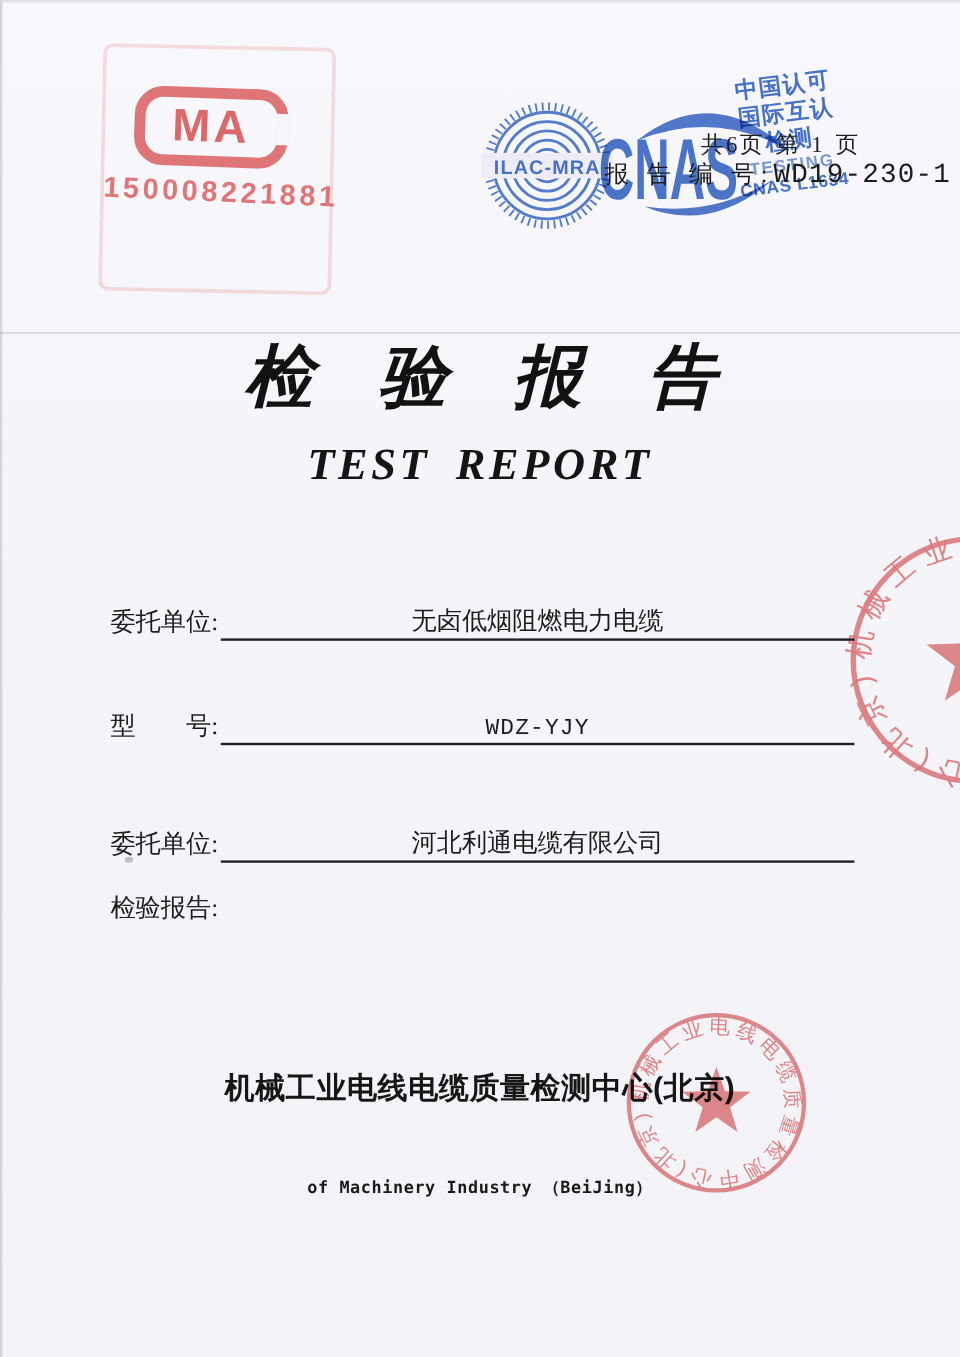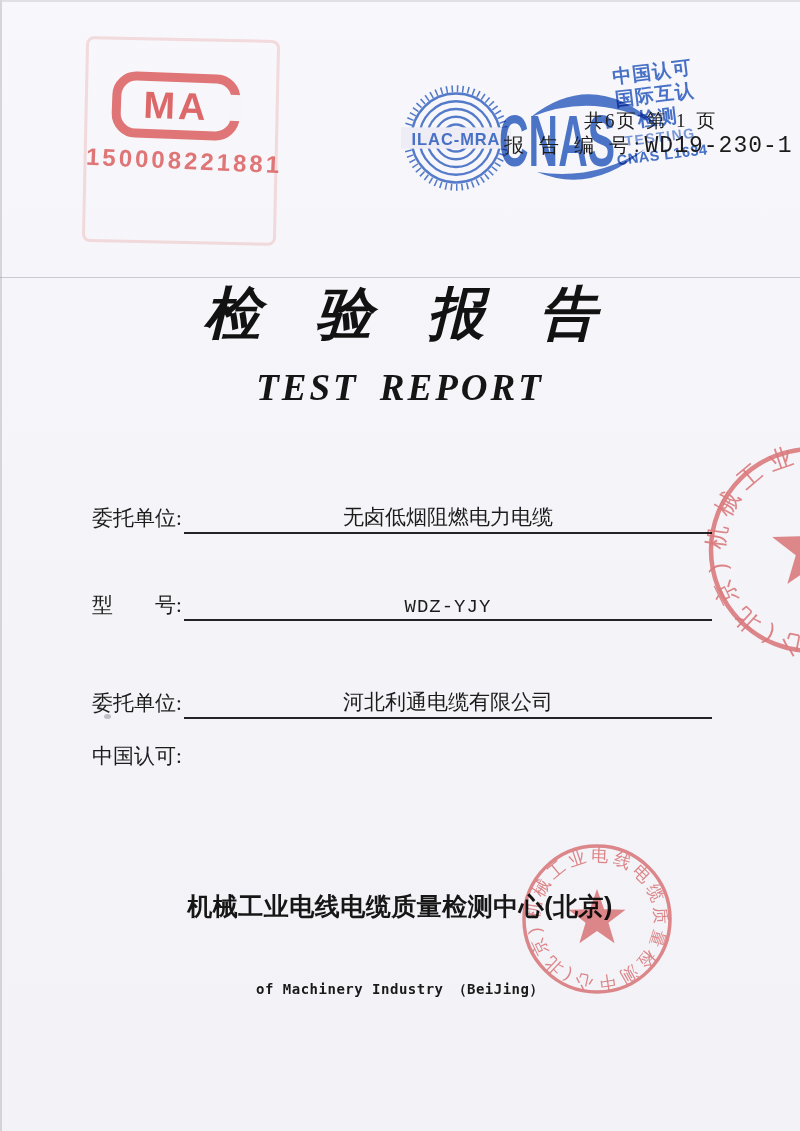--- a/index.html
+++ b/index.html
@@ -147,21 +147,21 @@
   </div>
   <div class="row r2">
     <span class="lbl">型　　号:</span>
     <span class="val-line mono">WDZ-YJY</span>
   </div>
   <div class="row r3">
     <span class="lbl">委托单位:</span>
     <span class="val-line">河北利通电缆有限公司</span>
   </div>
   <div class="row r4">
-    <span class="lbl">中国认可:</span>
+    <span class="lbl">检验报告:</span>
   </div>
 
   <div class="org-cn">机械工业电线电缆质量检测中心(北京)</div>
   <div class="org-en org-en2">of Machinery Industry （BeiJing）</div>
 
   <svg class="red-seal" style="left:702px; top:440px;" width="220" height="220" viewBox="0 0 220 220">
     <circle cx="110" cy="110" r="101" fill="none" stroke="rgba(221,100,100,.9)" stroke-width="4.5"></circle>
     <polygon points="110,68 120,96.2 149.9,97 126.2,115.3 134.7,144 110,127 85.3,144 93.8,115.3 70.1,97 100,96.2" fill="rgba(221,100,100,.9)"></polygon>
     <defs>
       <path id="sealArcBig" d="M22,110 a88,88 0 1,1 176,0 a88,88 0 1,1 -176,0" fill="none"></path>

